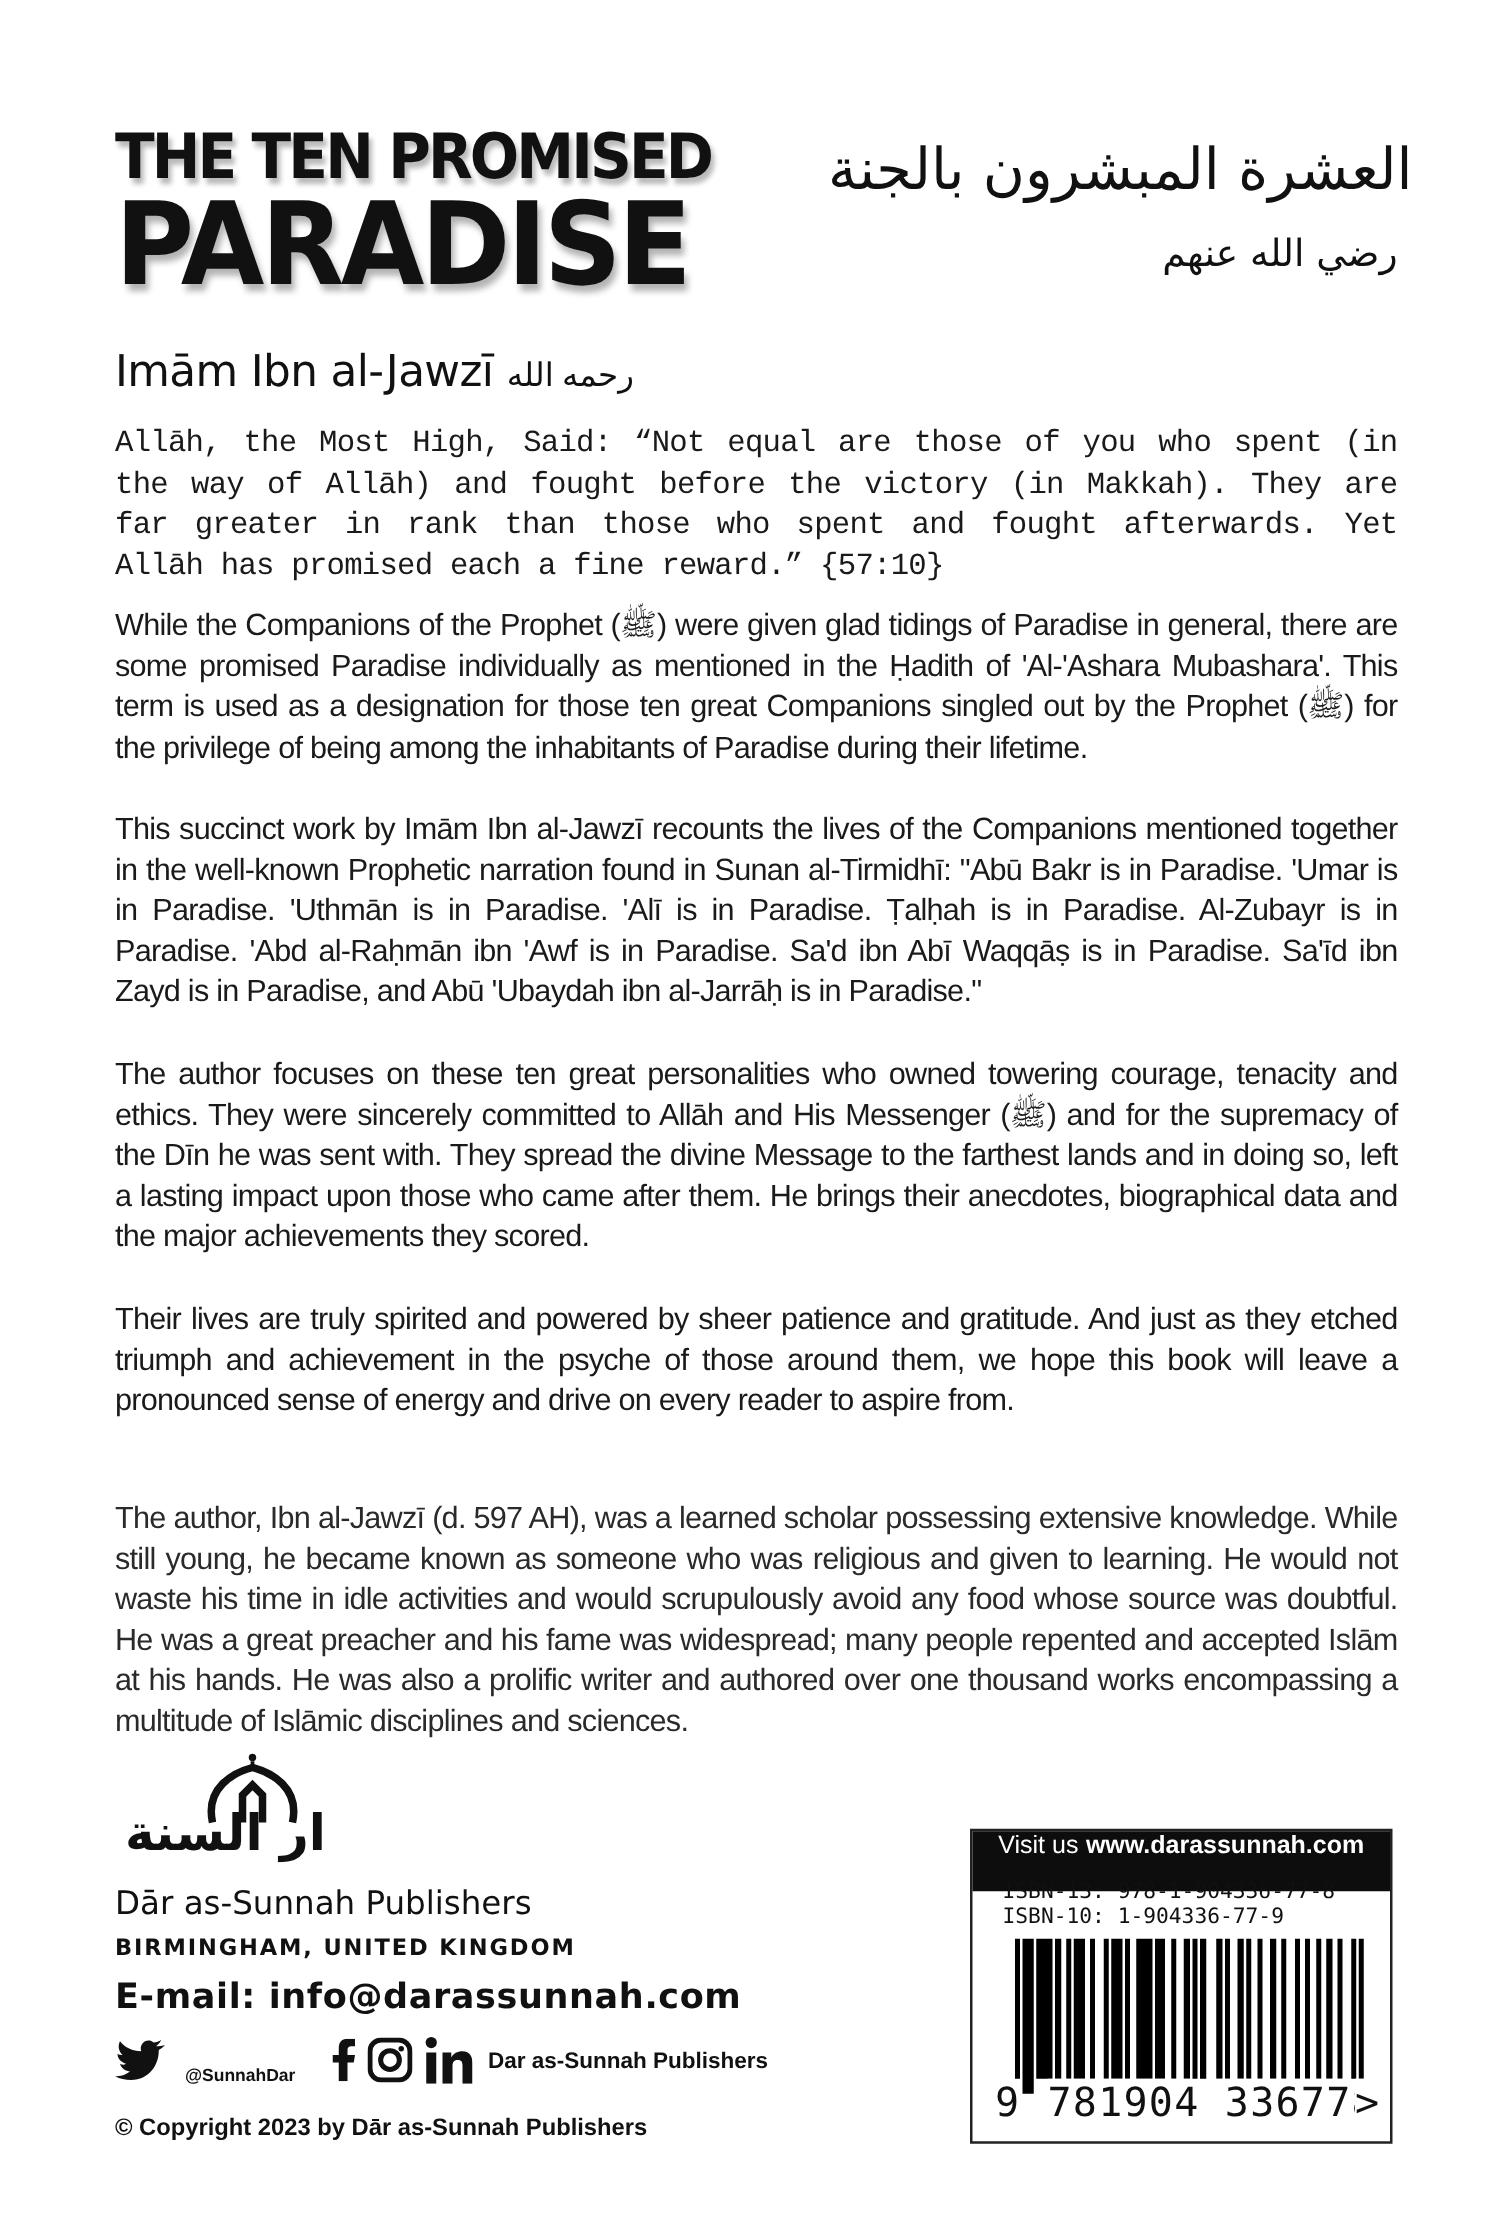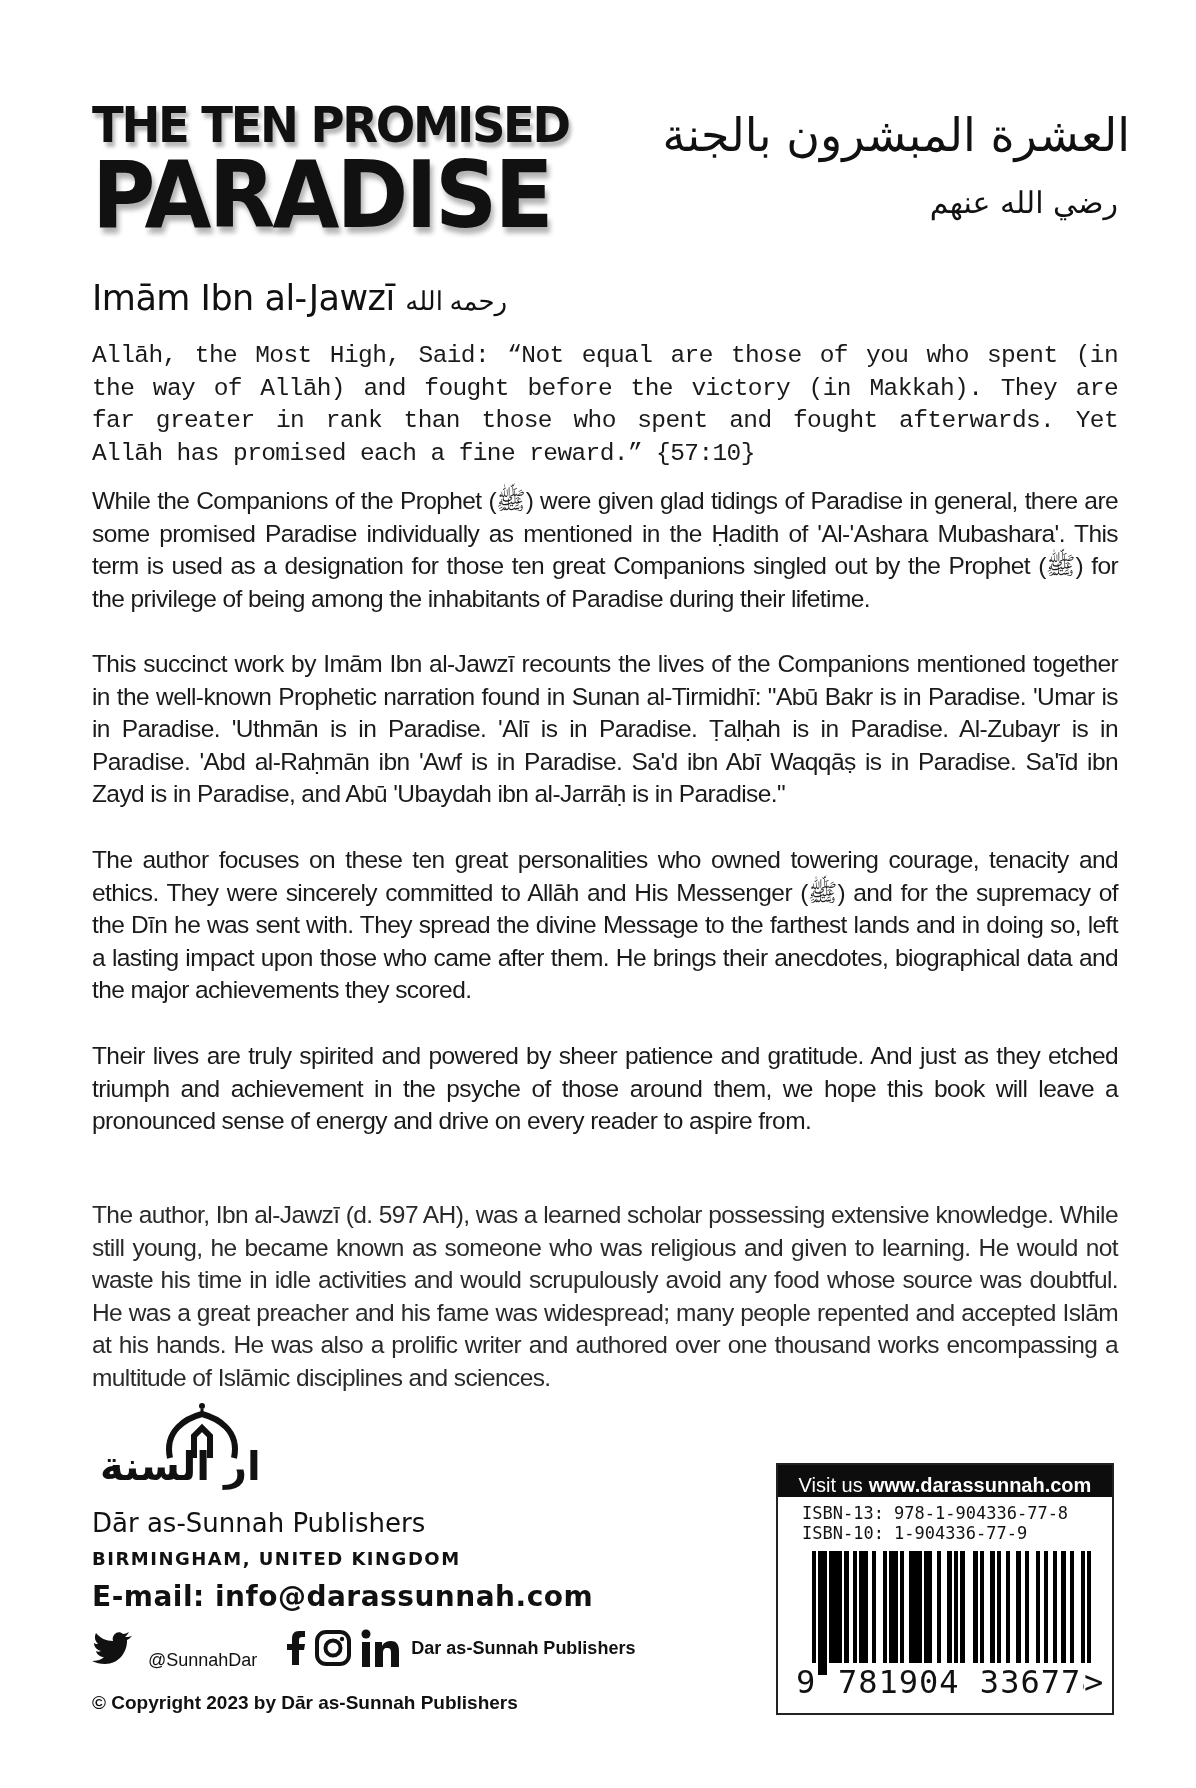--- a/index.html
+++ b/index.html
@@ -42,30 +42,30 @@
   .p3 { top:648px; }
   .p4 { top:844px; }
   .p5 { top:1040px; }
   .p6 { top:1172px;margin-top:27px; }
 
   .logo { left:92px; top:1400px; width:170px; height:90px; }
   .pub-name { left:92px; top:1508px; font-family:"DejaVu Sans", sans-serif; font-size:26px; color:#111; }
   .pub-city { left:92px; top:1548px; font-family:"DejaVu Sans", sans-serif; font-weight:bold; font-size:18px; letter-spacing:1.5px; color:#111; }
   .pub-email { left:92px; top:1580px; font-family:"DejaVu Sans", sans-serif; font-weight:bold; font-size:28px; letter-spacing:0.5px; color:#111; }
   .social { left:92px; top:1628px; height:40px; display:flex; align-items:center; gap:0; }
-  .social .handle { font-family:"Liberation Sans", sans-serif; font-weight:normal; font-size:18px; margin-left:14px; margin-right:30px;margin-top:24px; }
+  .social .handle { font-family:"Liberation Sans", sans-serif; font-weight:bold; font-size:14px; margin-left:14px; margin-right:30px;margin-top:24px; }
   .social .ico { display:inline-flex; align-items:center; justify-content:center; }
   .social .pub-social { font-family:"Liberation Sans", sans-serif; font-weight:bold; font-size:18px; margin-left:12px; }
   .copyright { left:92px; top:1692px; font-family:Liberation Sans, sans-serif; font-weight:bold; font-size:19px; color:#111; }
 
   .barcode-box {
     left:776px; top:1463px; width:338px; height:252px; border:2px solid #222; background:#fff; box-sizing:border-box;
   }
   .bb-header {
-    background:#0d0d0d; color:#fff; height:32px; display:flex; align-items:flex-end; justify-content:center;
+    background:#0d0d0d; color:#fff; height:48px; display:flex; align-items:flex-start; justify-content:center;
     font-family:"Liberation Sans", sans-serif; font-size:20px;
   }
   .bb-header .url { font-weight:bold; margin-left:6px; }
   .isbn { position:absolute; left:24px; font-family:"DejaVu Sans Mono", monospace; font-size:17px; color:#111; }
   .isbn13 { top:38px; }
   .isbn10 { top:58px; }
   .bars { position:absolute; left:34px; top:86px; width:262px; height:124px; }
   .bar { position:absolute; top:0; background:#000; }
   .bc-digits { position:absolute; left:10px; top:198px; font-family:"DejaVu Sans Mono", monospace; font-size:32px; color:#111; letter-spacing:1px; width:320px; display:flex; }
   .bc-digits span { background:#fff; }

